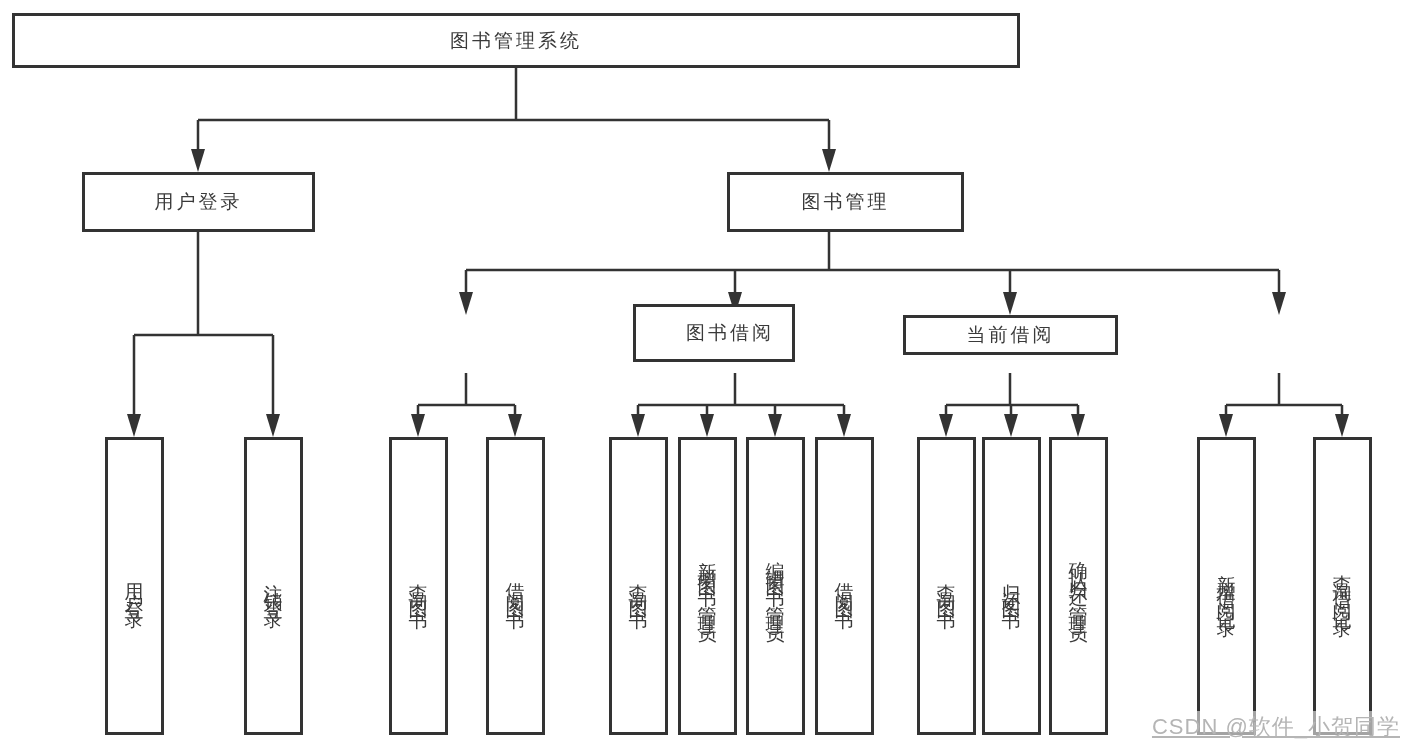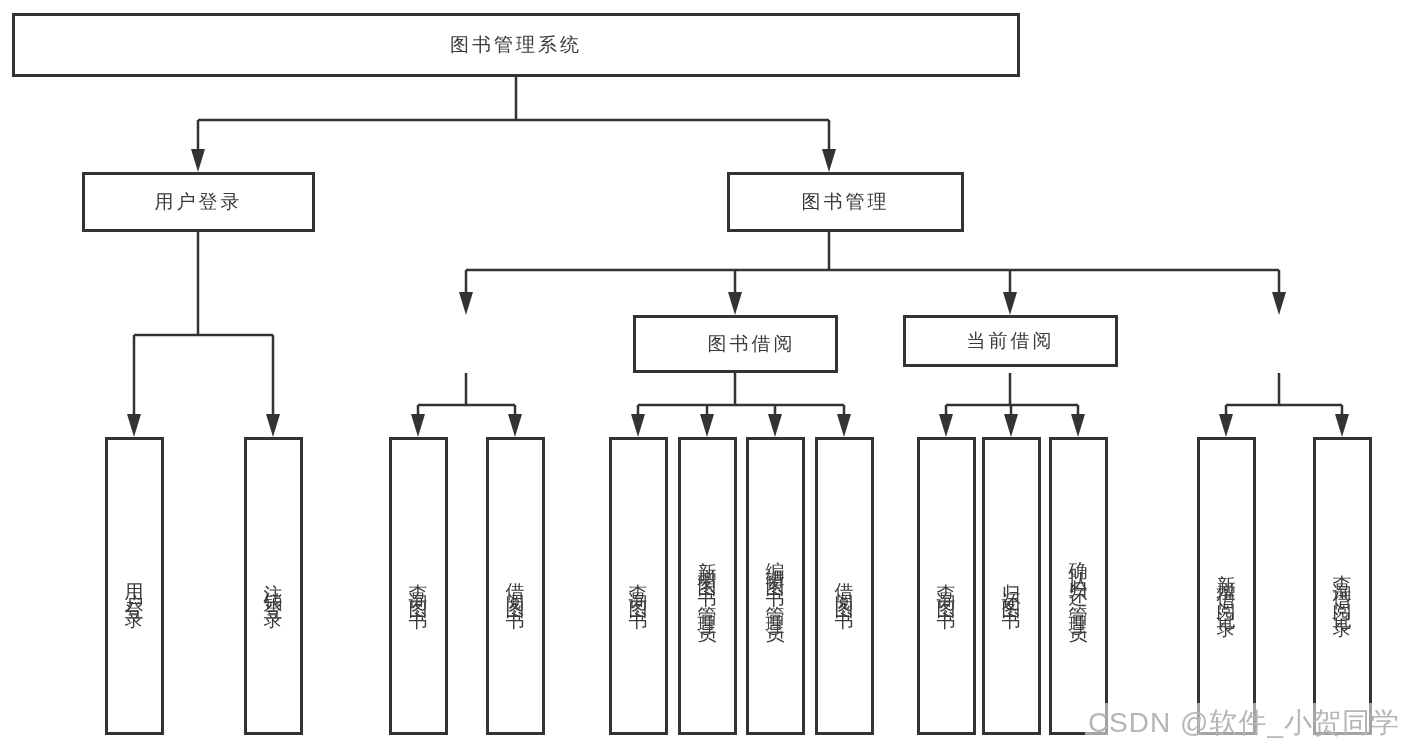--- a/index.html
+++ b/index.html
@@ -13,22 +13,22 @@
     background:#ffffff;display:flex;align-items:center;justify-content:center;
     color:#3a3a3a;
   }
   .hlabel{font-size:19px;letter-spacing:3px;white-space:nowrap;}
   .vbox .vlabel{
     writing-mode:vertical-rl;text-orientation:mixed;
     font-size:19px;letter-spacing:9px;line-height:1;white-space:nowrap;
   }
   .watermark{
     position:absolute;right:2px;bottom:4px;
-    font-size:28px;letter-spacing:1px;color:#b5b5b5;
-    background:rgba(255,255,255,0.55);padding:1px 3px;white-space:nowrap;
+    font-size:22px;letter-spacing:1px;color:#b5b5b5;
+    background:rgba(255,255,255,0.55);padding:1px 3px;white-space:nowrap;text-decoration:underline;
   }
 </style>
 </head>
 <body>
 
 <div class="canvas">
 
   <svg class="wires" width="1405" height="747" viewBox="0 0 1405 747">
     <g stroke="#333333" stroke-width="2.5" fill="none">
       <path d="M516 68 V120 M198 120 H829 M198 120 V152 M829 120 V152"></path>
@@ -55,35 +55,35 @@
       <polygon points="768,414 782,414 775,437"></polygon>
       <polygon points="837,414 851,414 844,437"></polygon>
       <polygon points="939,414 953,414 946,437"></polygon>
       <polygon points="1004,414 1018,414 1011,437"></polygon>
       <polygon points="1071,414 1085,414 1078,437"></polygon>
       <polygon points="1219,414 1233,414 1226,437"></polygon>
       <polygon points="1335,414 1349,414 1342,437"></polygon>
     </g>
   </svg>
 
-  <div class="box" style="left:12px;top:13px;width:1008px;height:64px;">
+  <div class="box" style="left:12px;top:13px;width:1008px;height:55px;">
     <span class="hlabel">图书管理系统</span>
   </div>
 
   <div class="box" style="left:82px;top:172px;width:233px;height:60px;">
     <span class="hlabel">用户登录</span>
   </div>
   <div class="box" style="left:711px;top:172px;width:237px;height:60px;margin-left:16px;">
     <span class="hlabel">图书管理</span>
   </div>
 
-  <div class="box" style="left:633px;top:315px;width:205px;height:58px;padding-left:32px;">
+  <div class="box" style="left:633px;top:304px;width:162px;height:58px;padding-left:32px;">
     <span class="hlabel">图书借阅</span>
   </div>
-  <div class="box" style="left:903px;top:315px;width:215px;height:52px;">
+  <div class="box" style="left:903px;top:315px;width:215px;height:40px;">
     <span class="hlabel">当前借阅</span>
   </div>
 
   <div class="box vbox" style="left:105px;top:437px;width:59px;height:298px;">
     <span class="vlabel">用户登录</span>
   </div>
   <div class="box vbox" style="left:244px;top:437px;width:59px;height:298px;">
     <span class="vlabel">注销登录</span>
   </div>
 

